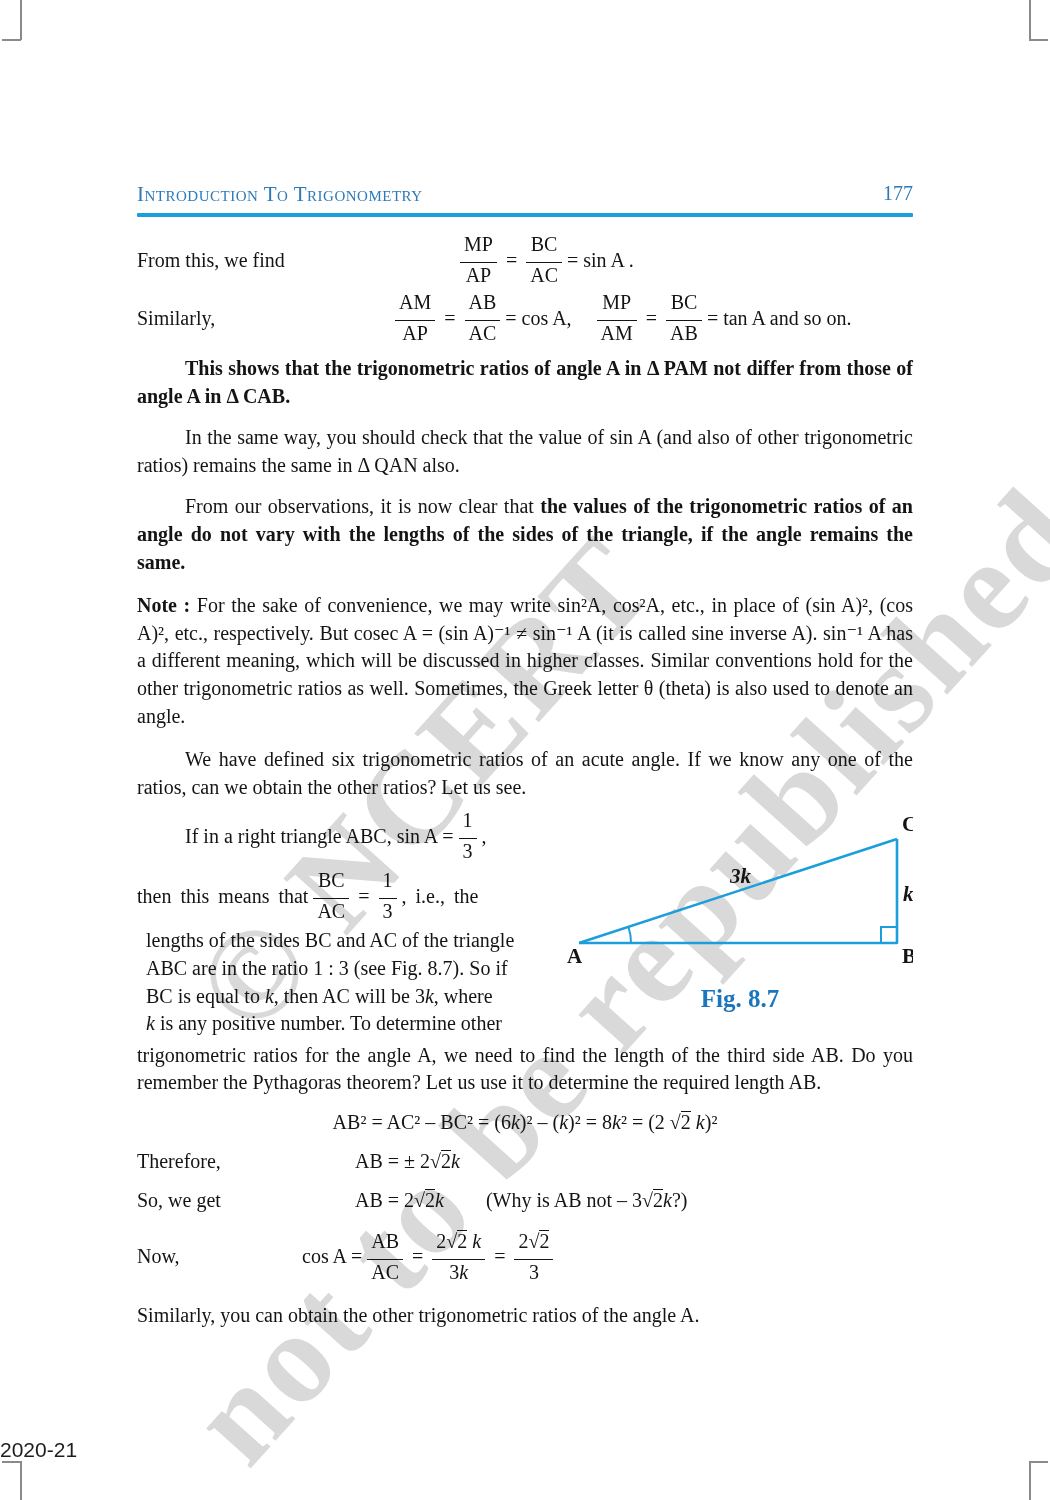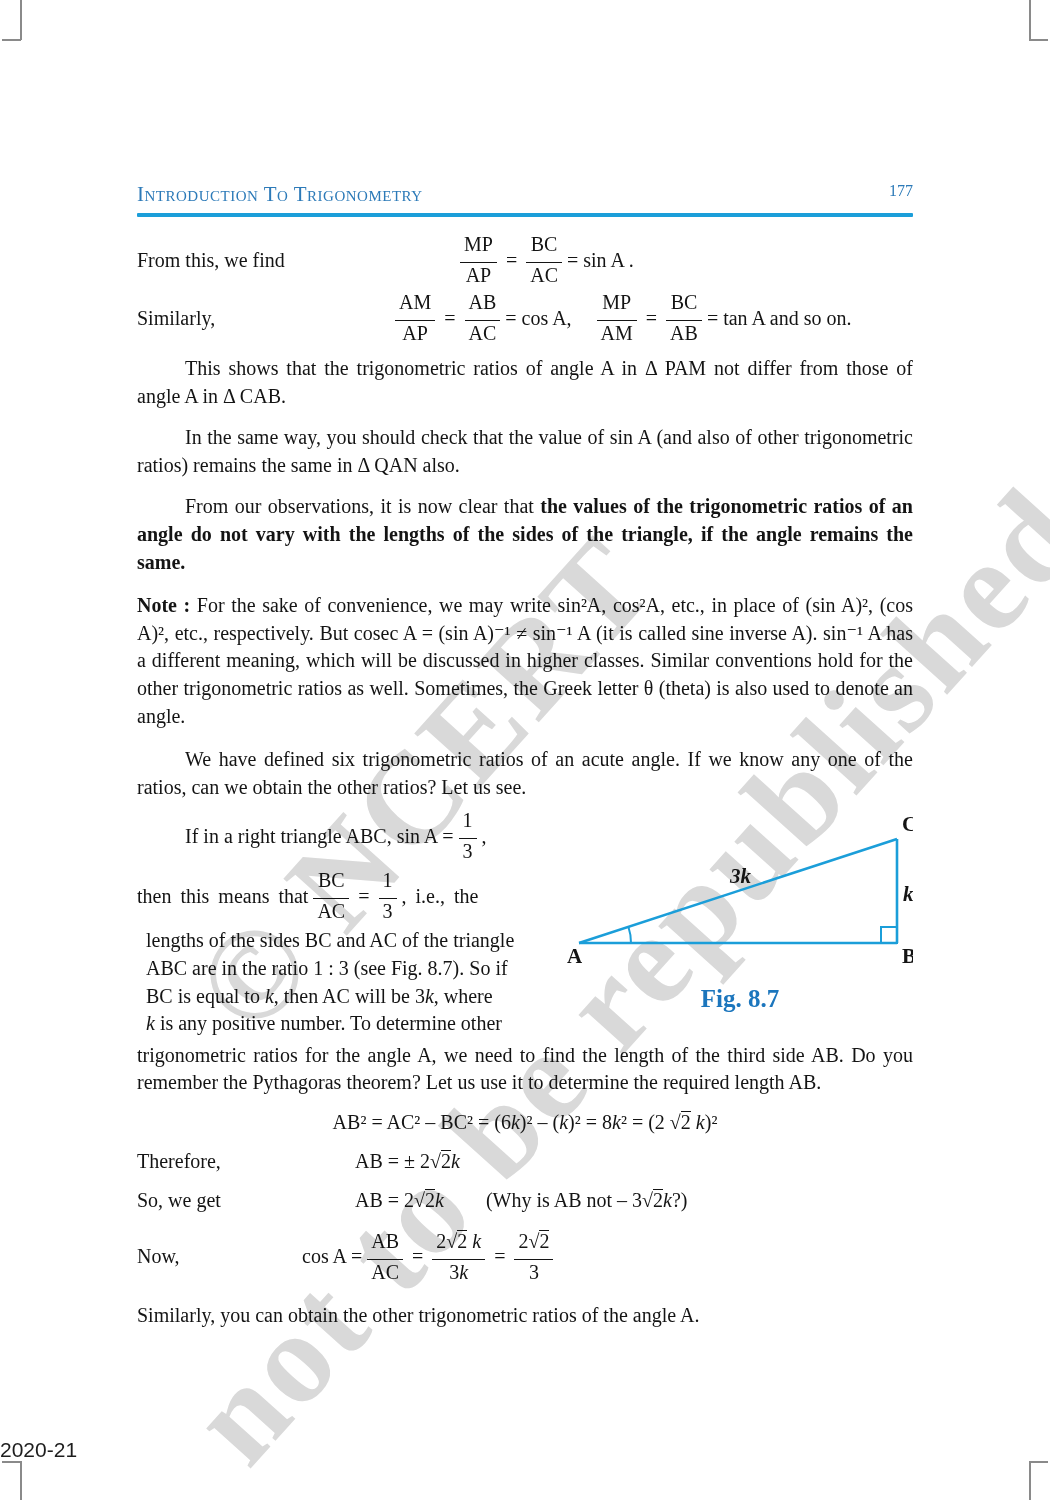--- a/index.html
+++ b/index.html
@@ -16,21 +16,21 @@
     position:absolute; left:530px; top:880px; z-index:0;
     transform:translate(-50%,-50%) rotate(-48deg);
     text-align:center; color:#d9d9d9; font-weight:bold;
     font-size:130px; line-height:285px; letter-spacing:4px; white-space:nowrap;
     user-select:none; pointer-events:none;
   }
   
   .content { position:absolute; left:137px; top:182px; width:776px; z-index:1; }
   .hdr-row { display:flex; justify-content:space-between; align-items:flex-start; }
   .hdr-title { font-variant:small-caps; font-size:21px; letter-spacing:0.5px; color:#2c7ab8; }
-  .hdr-page { font-size:16px; color:#2c7ab8; }
+  .hdr-page { font-size:20px; color:#2c7ab8; }
   .hdr-rule { height:4px; background:#1b9ed9; margin-top:6px; border-radius:1px; }
 
   p.body { font-size:20px; line-height:1.38; text-align:justify; }
   .indent { text-indent:48px; }
   .b { font-weight:bold; }
 
   
   .eqrow { display:flex; align-items:center; font-size:20px; }
   .eqrow .lab { flex:none; }
   .eq { display:inline-flex; align-items:center; white-space:nowrap; }
@@ -123,21 +123,21 @@
         </span>
         <span class="rel">=</span>
         <span class="frac">
           <span class="num">BC</span>
           <span class="den">AB</span>
         </span>
         <span>= tan A  and so on.</span>
       </span>
     </div>
 
-    <p class="body indent" style="margin:10px 0;">This shows that the trigonometric ratios of angle A in Δ PAM not differ from those of angle A in Δ CAB.</p>
+    <p class="body indent" style="margin:10px 0;font-weight:bold;">This shows that the trigonometric ratios of angle A in Δ PAM not differ from those of angle A in Δ CAB.</p>
 
     <p class="body indent" style="margin:14px 0;">In the same way, you should check that the value of sin A (and also of other trigonometric ratios) remains the same in Δ QAN also.</p>
 
     <p class="body indent" style="margin:14px 0;">
       <span>From our observations, it is now clear that </span><span class="b">the values of the trigonometric ratios of an angle do not vary with the lengths of the sides of the triangle, if the angle remains the same.</span>
     </p>
 
     <p class="body" style="margin:16px 0;">
       <span class="b">Note :</span><span> For the sake of convenience, we may write sin²A, cos²A, etc., in place of (sin A)², (cos A)², etc., respectively. But cosec A = (sin A)⁻¹ ≠ sin⁻¹ A (it is called sine inverse A). sin⁻¹ A has a different meaning, which will be discussed in higher classes. Similar conventions hold for the other trigonometric ratios as well. Sometimes, the Greek letter θ (theta) is also used to denote an angle.</span>
     </p>

